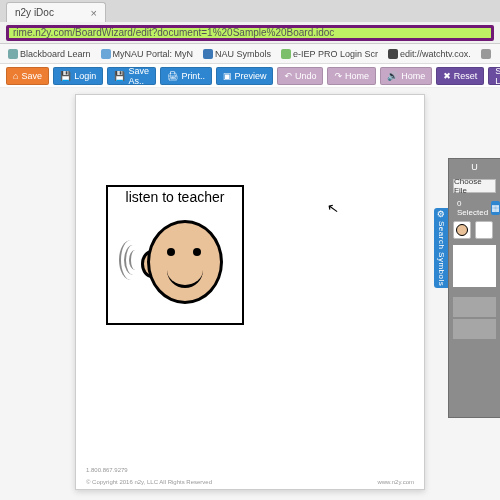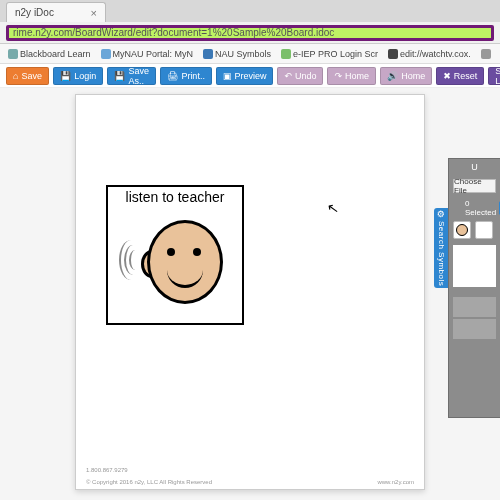--- a/index.html
+++ b/index.html
@@ -71,21 +71,21 @@
   }
 
   .page-footer { position:absolute; bottom:4px; left:0; right:0; display:flex; justify-content:space-between; padding:0 10px; font-size:6px; color:#999;}
   .tel { position:absolute; left:10px; bottom:16px; font-size:6px; color:#999;}
 
   
   .right-area { position:absolute; right:-0px; top:70px; width:62px; height:260px; font-size:9px; color:#fff; }
   .panel-main { position:absolute; right:0; top:0; width:52px; height:260px; background:#8c8c8c; border:1px solid #6e6e6e; border-right:none; }
   .panel-header { height:16px; display:flex; align-items:center; justify-content:center; background:#8c8c8c; }
   .choose-file { margin:4px; height:14px; background:#f3f3f3; border:1px solid #bbb; color:#333; font-size:8px; display:flex; align-items:center; justify-content:center; }
-  .sel-row { margin:6px 16px 4px; display:flex; align-items:center; justify-content:space-between; gap:3px; color:#fff; }
+  .sel-row { margin:6px 8px 4px; display:flex; align-items:center; justify-content:space-between; gap:3px; color:#fff; }
   .sel-count { font-size:8px; color:#fff; }
   .mini-btn { width:14px; height:14px; background:#2e86d0; border-radius:2px; display:flex; align-items:center; justify-content:center; font-size:9px;}
   .chips { margin:0 4px; display:flex; gap:4px; }
   .chip { width:18px; height:18px; background:#fff; border:1px solid #bbb; border-radius:2px; display:flex; align-items:center; justify-content:center; }
   .chip .mini-face{ width:12px;height:12px;border:1px solid #000;border-radius:50%;background:#e9c29a; }
   .drop { margin:6px 4px 10px; height:42px; background:#fff; border:1px solid #fff; }
   .wide { margin:2px 4px; height:20px; background:#a6a6a6; }
 
   .side-tab { position:absolute; right:52px; top:50px; width:14px; height:80px; background:#2e86d0; color:#fff; writing-mode:vertical-rl; text-orientation:mixed; font-size:8px; display:flex; align-items:center; justify-content:center; border-radius:3px 0 0 3px; letter-spacing:.5px;}
   .side-tab .gear { font-size:9px; margin-bottom:2px; writing-mode:horizontal-tb;}

